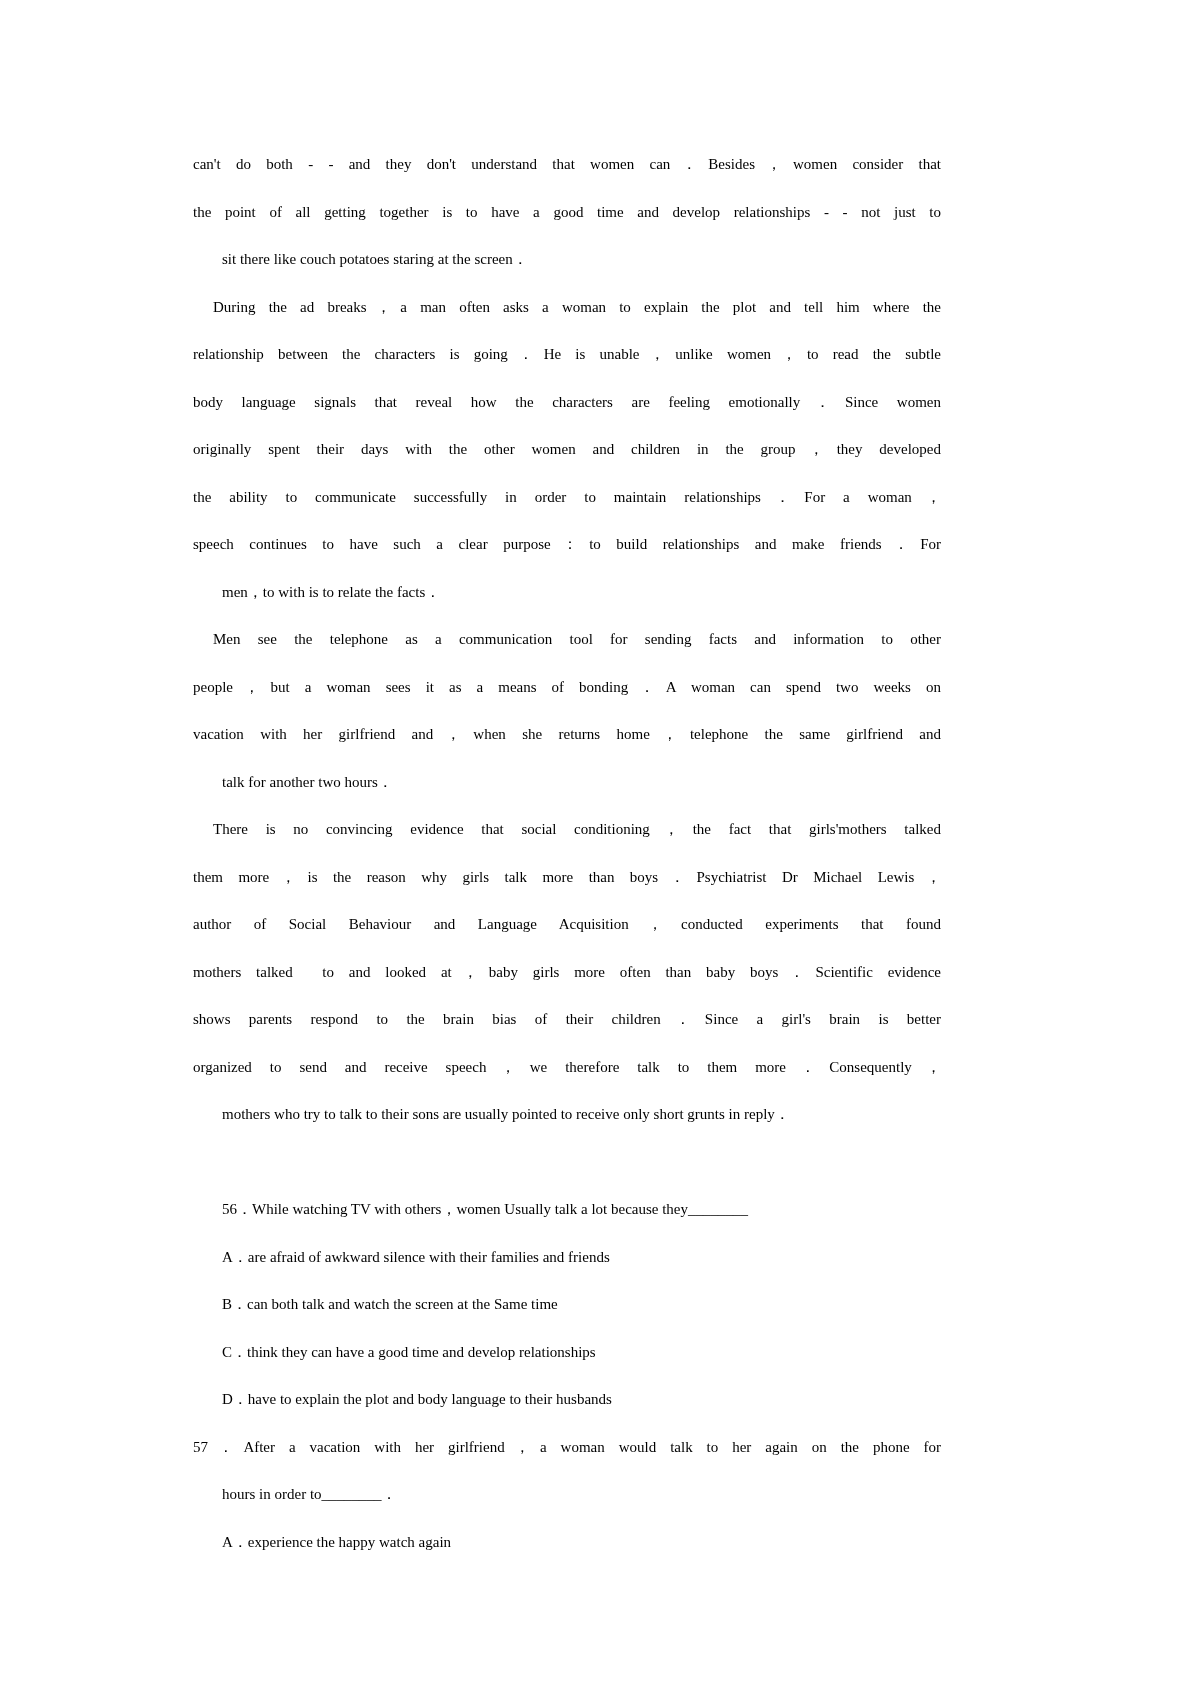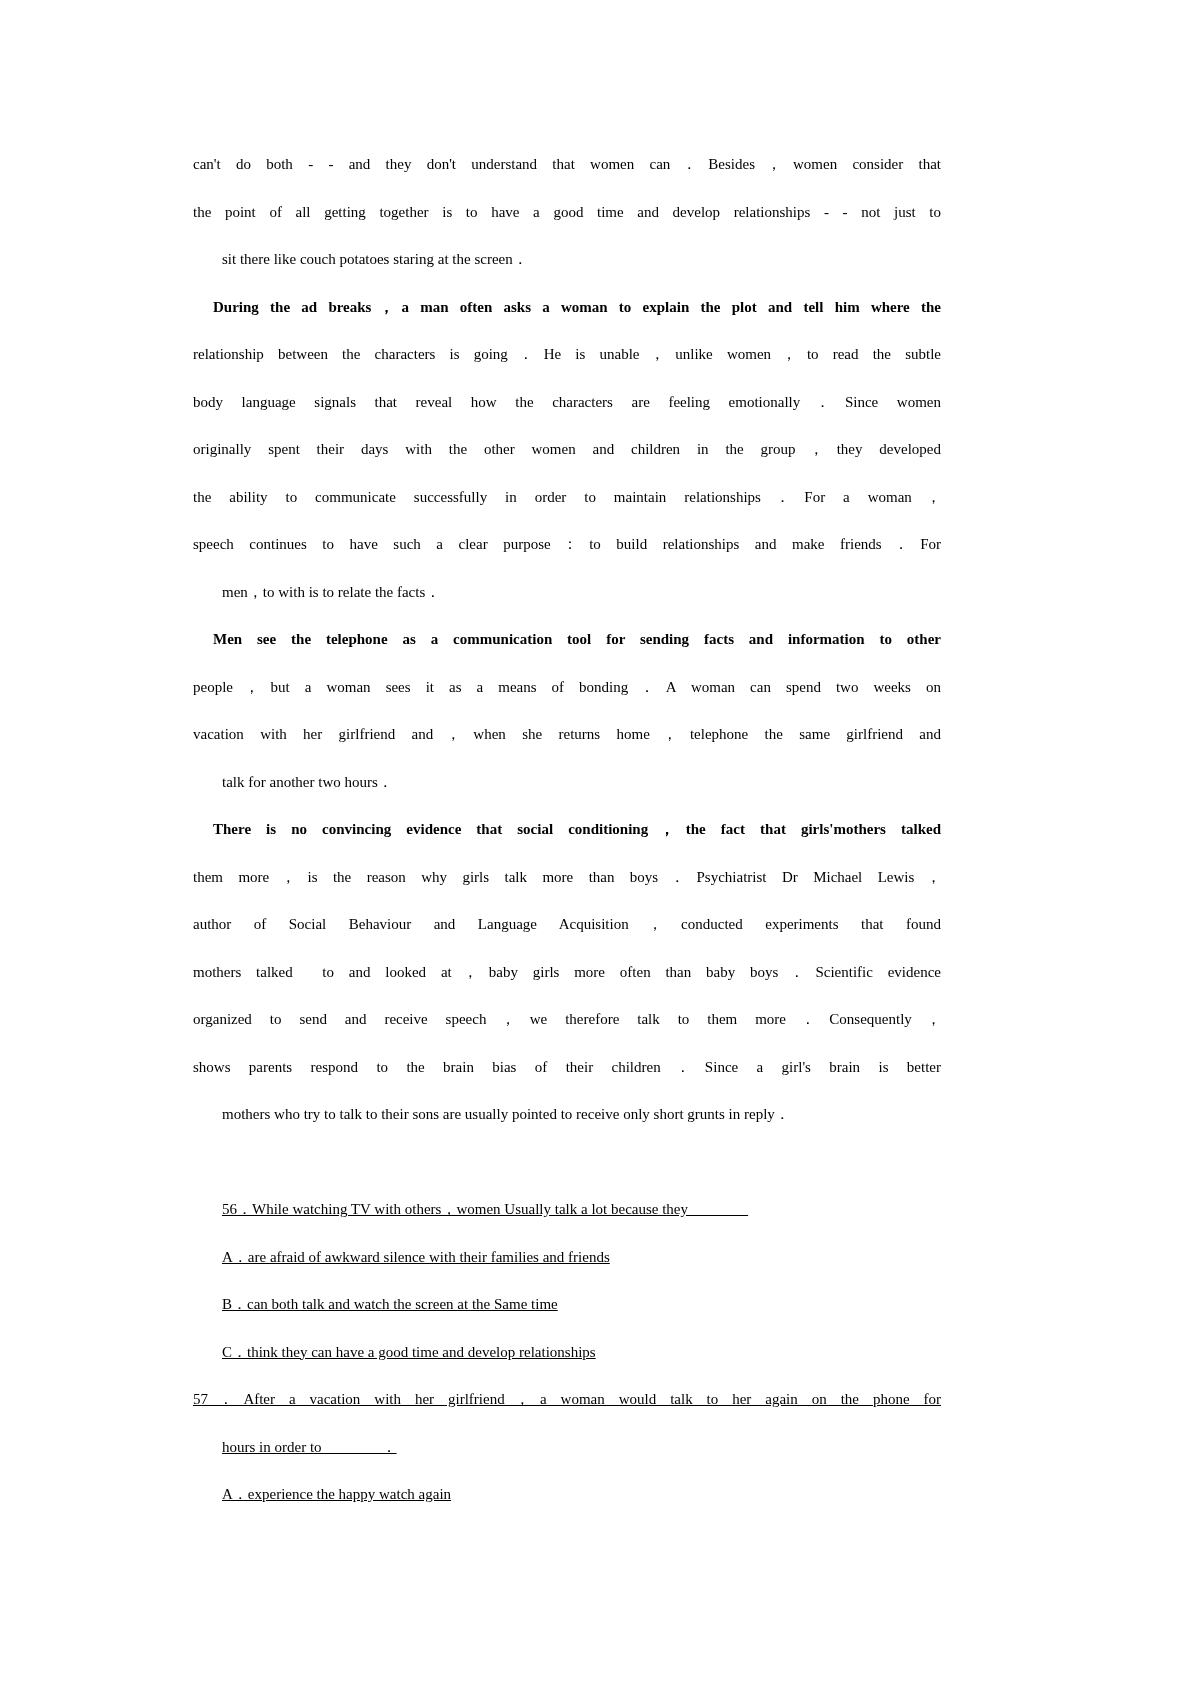--- a/index.html
+++ b/index.html
@@ -42,25 +42,23 @@
   }
   
   .l {
     text-align: left;
     text-align-last: left;
     margin-left: 29px;
   }
   
   .ind {
     text-indent: 20px;
-    font-weight: bold;
   }
   .qblock {
     margin-top: 47.5px;
-    text-decoration: underline;
   }
 </style>
 </head>
 <body>
 
 <div class="page">
   <div class="content">
 
     <div>
       <div class="ln j">can't do both - - and they don't understand that women can．Besides，women consider that</div>
@@ -83,29 +81,30 @@
       <div class="ln j">people，but a woman sees it as a means of bonding．A woman can spend two weeks on</div>
       <div class="ln j">vacation with her girlfriend and，when she returns home，telephone the same girlfriend and</div>
       <div class="ln l">talk for another two hours．</div>
     </div>
 
     <div>
       <div class="ln j ind">There is no convincing evidence that social conditioning，the fact that girls'mothers talked</div>
       <div class="ln j">them more，is the reason why girls talk more than boys．Psychiatrist Dr Michael Lewis，</div>
       <div class="ln j">author of Social Behaviour and Language Acquisition，conducted experiments that found</div>
       <div class="ln j">mothers talked&nbsp; to and looked at，baby girls more often than baby boys．Scientific evidence</div>
+      <div class="ln j">shows parents respond to the brain bias of their children．Since a girl's brain is better</div>
       <div class="ln j">organized to send and receive speech，we therefore talk to them more．Consequently，</div>
-      <div class="ln j">shows parents respond to the brain bias of their children．Since a girl's brain is better</div>
       <div class="ln l">mothers who try to talk to their sons are usually pointed to receive only short grunts in reply．</div>
     </div>
 
     <div class="qblock">
       <div class="ln l">56．While watching TV with others，women Usually talk a lot because they________</div>
       <div class="ln l">A．are afraid of awkward silence with their families and friends</div>
       <div class="ln l">B．can both talk and watch the screen at the Same time</div>
       <div class="ln l">C．think they can have a good time and develop relationships</div>
+      <div class="ln l">D．have to explain the plot and body language to their husbands</div>
       <div class="ln j">57．After a vacation with her girlfriend，a woman would talk to her again on the phone for</div>
       <div class="ln l">hours in order to________．</div>
       <div class="ln l">A．experience the happy watch again</div>
     </div>
 
   </div>
 </div>
 
 </body></html>

